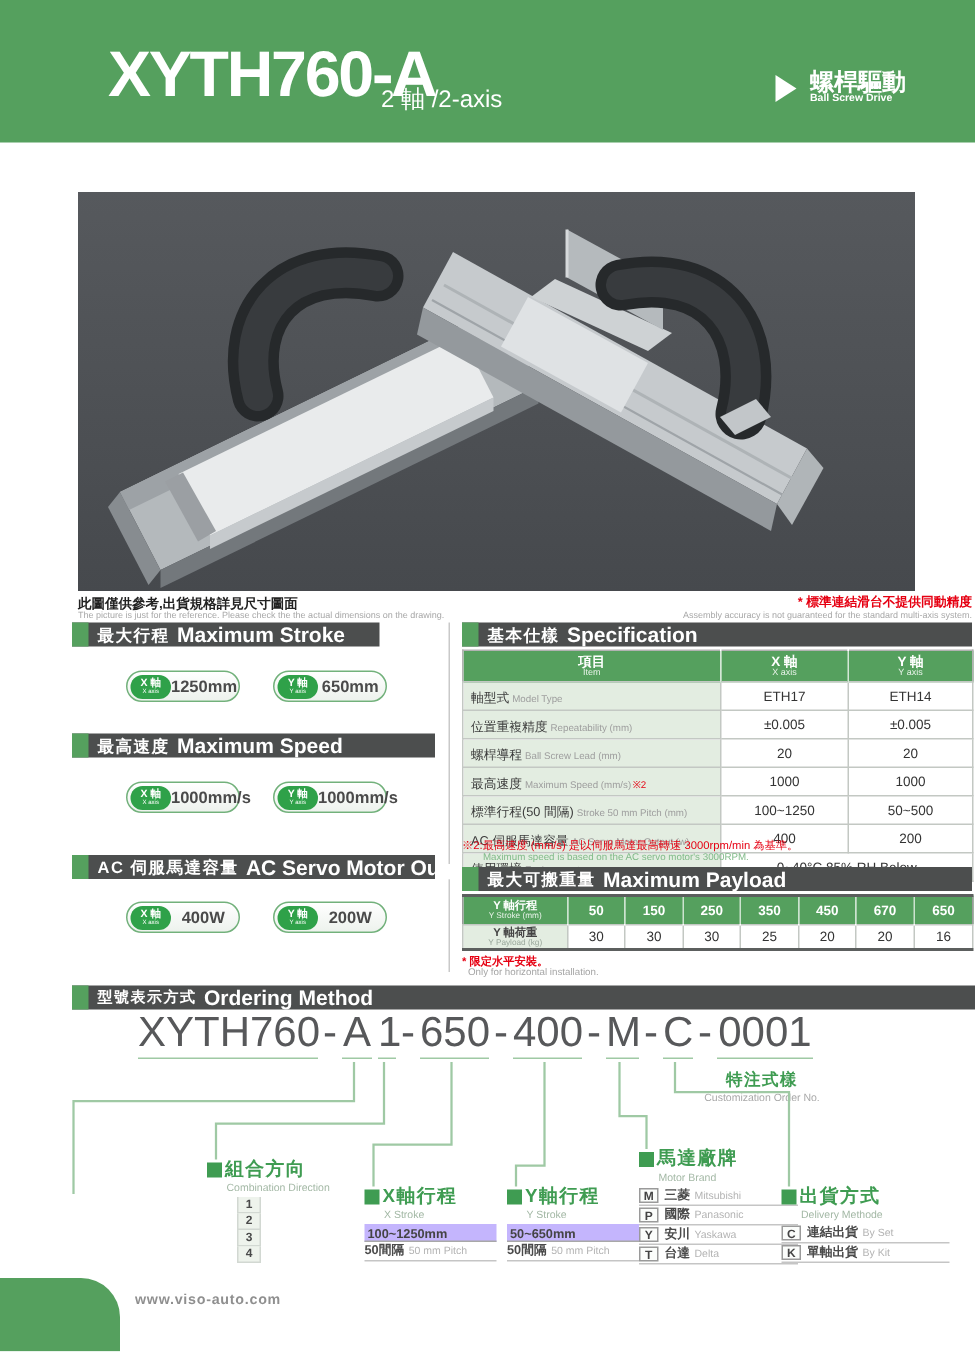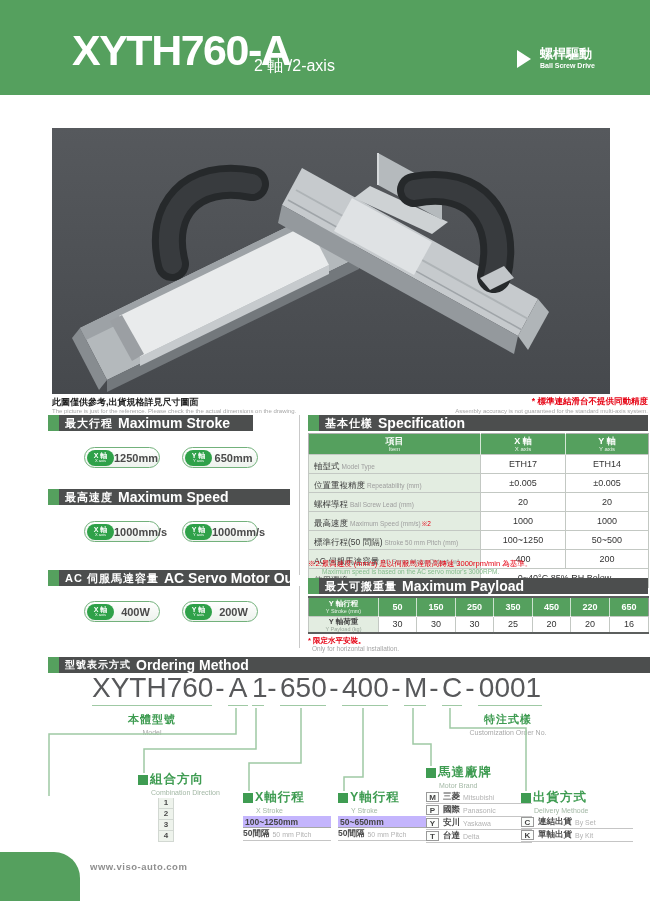--- a/index.html
+++ b/index.html
@@ -5,21 +5,21 @@
   * { margin:0; padding:0; box-sizing:border-box; }
   body { font-family:"Liberation Sans", sans-serif; background:#fff; }
   #page { position:relative; width:650px; height:901px; background:#fff; overflow:hidden;padding-left:23px; }
   .abs { position:absolute; }
 
   
   .hdr { position:absolute; left:0; top:0; width:650px; height:95px; background:#55a05e; }
   .hdr-title { position:absolute; left:72px; top:26px; font-size:43px; font-weight:bold; color:#fff; letter-spacing:-1.5px; }
   .hdr-sub { position:absolute; left:254px; top:56px; font-size:16px; color:#fff; }
   .hdr-tri { position:absolute; left:517px; top:50px; width:0; height:0; border-left:14px solid #fff; border-top:9px solid transparent; border-bottom:9px solid transparent; }
-  .hdr-dzh { position:absolute; left:540px; top:45px; font-size:13px; font-weight:bold; color:#fff; }
+  .hdr-dzh { position:absolute; left:540px; top:45px; font-size:16px; font-weight:bold; color:#fff; }
   .hdr-den { position:absolute; left:540px; top:62px; font-size:7px; font-weight:bold; color:#fff; }
 
   
   .pimg { position:absolute; left:52px; top:128px; width:558px; height:266px; }
 
   
   .note-zh { font-size:9px; font-weight:bold; color:#222; }
   .note-en { font-size:6px; color:#a8a8a8; }
   .red { color:#e60012; }
 
@@ -302,21 +302,21 @@
       <tr>
         <th>
             <div class="pth-zh">Y 軸行程</div>
             <div class="pth-en">Y Stroke (mm)</div>
           </th>
         <th>50</th>
         <th>150</th>
         <th>250</th>
         <th>350</th>
         <th>450</th>
-        <th>220</th>
+        <th>670</th>
         <th>650</th>
       </tr>
     </thead>
     <tbody>
       <tr>
         <td class="item">
             <div class="pth-zh" style="color:#444;">Y 軸荷重</div>
             <div class="pth-en" style="color:#9aa89c;">Y Payload (kg)</div>
           </td>
         <td>30</td>
@@ -336,24 +336,20 @@
   <div class="bar" style="left:48px; top:657px; width:610px;">
     <span class="sq"></span>
     <span class="bzh" style="font-size:10px;">型號表示方式</span>
     <span class="ben">Ordering Method</span>
   </div>
 
   <div class="code">
     <span class="cs u" style="width:120px;">XYTH760</span><span class="cs d">-</span><span class="cs u" style="width:20px;">A</span><span class="cs u" style="width:12px;">1</span><span class="cs d">-</span><span class="cs u" style="width:46px;">650</span><span class="cs d">-</span><span class="cs u" style="width:46px;">400</span><span class="cs d">-</span><span class="cs u" style="width:22px;">M</span><span class="cs d">-</span><span class="cs u" style="width:20px;">C</span><span class="cs d">-</span><span class="cs u" style="width:64px;">0001</span>
   </div>
 
-  <div class="olabel" style="left:102px; top:712px; width:100px;">
-    <div class="lzh">本體型號</div>
-    <div class="len">Model</div>
-  </div>
   <div class="olabel" style="left:438px; top:712px; width:140px;">
     <div class="lzh">特注式樣</div>
     <div class="len">Customization Order No.</div>
   </div>
 
   <svg class="lines" width="650" height="901">
     <g fill="none" stroke="#9fc9a4" stroke-width="1.5">
       <polyline points="236,708 236,734 49,734 49,796"></polyline>
       <polyline points="256,708 256,749 144,749 144,773"></polyline>
       <polyline points="301,708 301,763 249,763 249,791"></polyline>

